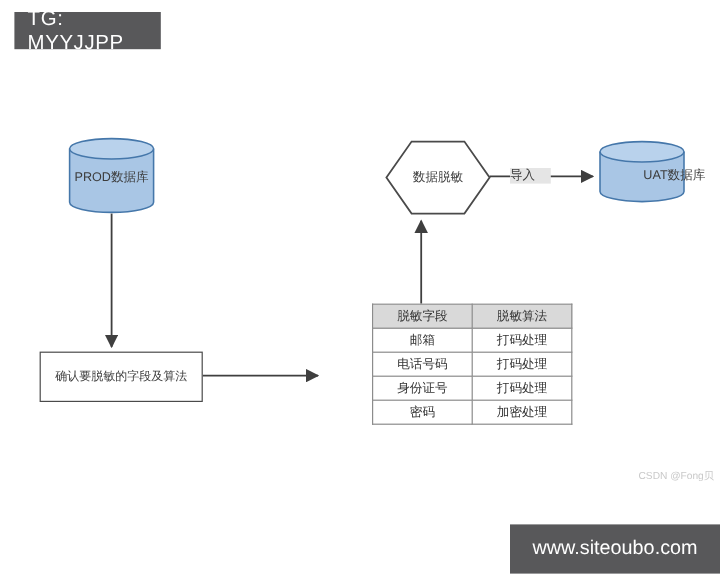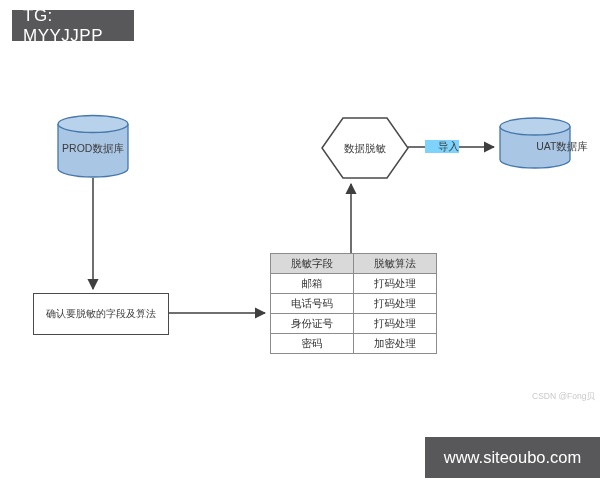--- a/index.html
+++ b/index.html
@@ -37,30 +37,30 @@
   
   .rect-node{
     left:33px;top:293px;width:136px;height:42px;
     background:#ffffff;border:1.5px solid #4a4a4a;box-sizing:border-box;
     display:flex;align-items:center;justify-content:center;
     font-size:10px;color:#3c3c3c;text-align:center;
   }
   
   .edge-label{
     left:425px;top:140px;width:34px;height:13px;
-    background:#7dd3fc;font-size:10.5px;color:#3c3c3c;
-    text-align:right;line-height:13px;
+    background:#e5e5e5;font-size:10.5px;color:#3c3c3c;
+    text-align:left;line-height:13px;
   }
   
   .mask-table{
     left:270px;top:253px;
   }
   .mask-table table{
     border-collapse:collapse;width:167px;table-layout:fixed;
-    font-size:10.5px;color:#333333;
+    font-size:10.5px;color:#333333;margin-left:40px;
   }
   .mask-table th,.mask-table td{
     border:1px solid #8c8c8c;height:19px;text-align:center;
     font-weight:normal;padding:0;
   }
   .mask-table th{background:#d9d9d9;}
   
   .credit{
     left:518px;top:391px;width:77px;text-align:right;
     font-size:8.5px;color:#c9c9c9;

